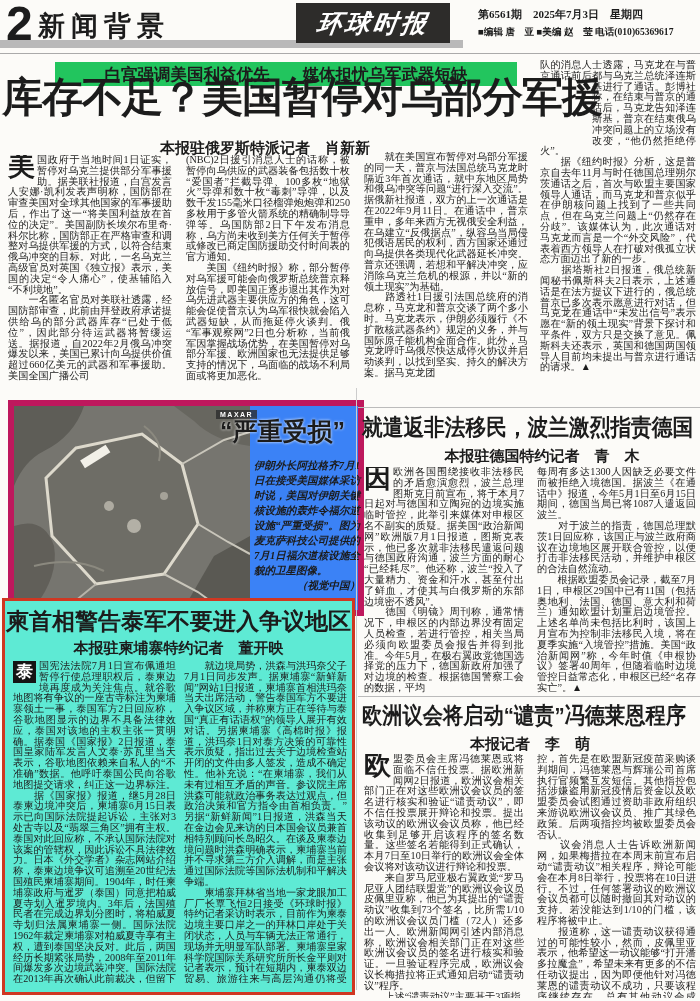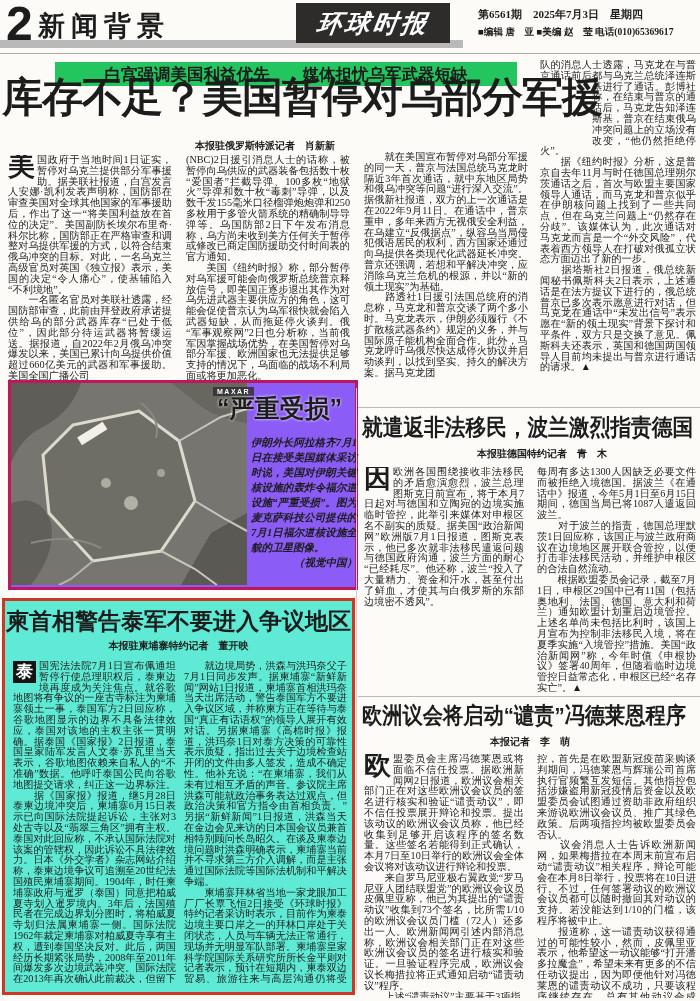--- a/index.html
+++ b/index.html
@@ -22,39 +22,39 @@
   
   .hrule{position:absolute;height:1px;background:#bbb;}
   .vrule{position:absolute;width:1px;background:#ccc;}
   
   .kicker{position:absolute;left:55px;top:62px;width:462px;height:24px;background:#22c55e;
           font-family:"Liberation Sans",sans-serif;font-weight:900;font-size:16.5px;
           line-height:24px;text-align:center;}
   .lead-headline{position:absolute;left:2px;top:72px;width:596px;white-space:nowrap;
           font-family:"Liberation Sans",sans-serif;font-weight:900;font-size:41px;
           line-height:50px;letter-spacing:-1px;}
-  .byline{font-weight:bold;font-size:10px;text-align:center;}
+  .byline{font-weight:bold;font-size:15px;text-align:center;}
   .lead-byline{position:absolute;left:0;top:139px;width:530px;}
   .bodycol{position:absolute;text-align:justify;font-size:10.2px;line-height:10.8px;
           overflow:hidden;}
   .bodycol p{margin:0;}
   .c1{left:8px;top:155px;width:164px;height:228px;}
   .c2{left:186px;top:155px;width:164px;height:228px;}
   .c3{left:364px;top:152px;width:164px;height:260px;}
   .c4{left:540px;top:60px;width:156px;height:334px;}
   .notch{float:left;width:52px;height:76px;
          shape-outside:polygon(0 26px,100% 26px,100% 100%,0 100%);}
   .dropcap{float:left;font-family:"Liberation Sans",sans-serif;font-weight:900;
            font-size:27px;line-height:23px;margin:0 2px 0 0;}
   .dropcap-rev{float:left;width:23px;height:22px;background:#141414;color:#fff;
            font-family:"Liberation Sans",sans-serif;font-weight:900;font-size:17px;
            line-height:22px;text-align:center;margin:0 3px 1px 0;}
   
-  .photo-block{position:absolute;left:8px;top:380px;width:344px;height:204px;
-           border:3px solid #be185d;background:#8b5cf6;}
+  .photo-block{position:absolute;left:8px;top:400px;width:344px;height:204px;
+           border:6px solid #be185d;background:#3b82f6;}
   .sat{position:absolute;left:0;top:0;width:236px;height:202px;}
   .maxar{position:absolute;left:202px;top:4px;background:rgba(45,45,45,.8);color:#fff;
            font-family:"Liberation Sans",sans-serif;font-weight:bold;font-size:7px;
            letter-spacing:1.5px;padding:1px 4px;}
   .photo-title{position:absolute;left:206px;top:10px;width:140px;
            font-family:"Liberation Sans",sans-serif;font-weight:900;font-size:25px;
            line-height:30px;white-space:nowrap;text-shadow:0 0 3px #fff;}
   .photo-caption{position:absolute;left:240px;top:52px;width:106px;text-align:justify;
            font-style:italic;font-size:10.5px;line-height:15px;font-weight:bold;}
   .photo-credit{text-align:right;font-style:italic;font-size:10.5px;font-weight:bold;}
@@ -162,20 +162,21 @@
     <div class="bodycol camc2">
       <p>　　就边境局势，洪森与洪玛奈父子7月1日同步发声。据柬埔寨“新鲜新闻”网站1日报道，柬埔寨首相洪玛奈当天出席活动，警告泰国军方不要进入争议区域，并称柬方正在等待与泰国“真正有话语权”的领导人展开有效对话。另据柬埔寨《高棉时报》报道，洪玛奈1日对泰方决策的可靠性表示质疑，指出过去关于边境检查站开闭的文件由多人签发，造成不确定性。他补充说：“在柬埔寨，我们从未有过相互矛盾的声音。参议院主席洪森可能就政治事务表达过观点，但政治决策和官方指令由首相负责。”另据“新鲜新闻”1日报道，洪森当天在金边会见来访的日本国会议员兼首相特别顾问长岛昭久。在谈及柬泰边境问题时洪森明确表示，柬埔寨当前并不寻求第三方介入调解，而是主张通过国际法院等国际法机制和平解决争端。</p>
       <p>　　柬埔寨拜林省当地一家龙眼加工厂厂长覃飞恒2日接受《环球时报》特约记者采访时表示，目前作为柬泰边境主要口岸之一的拜林口岸处于关闭状态，人员与车辆无法正常通行，现场并无明显军队部署。柬埔寨皇家科学院国际关系研究所所长金平则对记者表示，预计在短期内，柬泰双边贸易、旅游往来与高层沟通仍将受阻。▲</p>
     </div>
   </div>
 
   <div class="art-headline pol-headline">就遣返非法移民，波兰激烈指责德国</div>
   <div class="byline pol-byline">本报驻德国特约记者　青　木</div>
   <div class="bodycol polc1">
     <p><span class="dropcap">因</span><span>欧洲各国围绕接收非法移民的矛盾愈演愈烈，波兰总理图斯克日前宣布，将于本月7日起对与德国和立陶宛的边境实施临时管控，此举引来媒体对申根区名不副实的质疑。据美国“政治新闻网”欧洲版7月1日报道，图斯克表示，他已多次就非法移民遣返问题与德国政府沟通，波兰方面的耐心“已经耗尽”。他还称，波兰“投入了大量精力、资金和汗水，甚至付出了鲜血，才使其与白俄罗斯的东部边境密不透风”。</span></p>
+    <p>　　德国《明镜》周刊称，通常情况下，申根区的内部边界没有固定人员检查，若进行管控，相关当局必须向欧盟委员会报告并得到批准。今年5月，在极右翼政党德国选择党的压力下，德国新政府加强了对边境的检查。根据德国警察工会的数据，平均</p>
   </div>
   <div class="bodycol polc2">
     <p>每周有多达1300人因缺乏必要文件而被拒绝入境德国。据波兰《在通话中》报道，今年5月1日至6月15日期间，德国当局已将1087人遣返回波兰。</p>
     <p>　　对于波兰的指责，德国总理默茨1日回应称，该国正与波兰政府商议在边境地区展开联合管控，以便打击非法移民活动，并维护申根区的合法自然流动。</p>
     <p>　　根据欧盟委员会记录，截至7月1日，申根区29国中已有11国（包括奥地利、法国、德国、意大利和荷兰）通知欧盟计划重启边境管控。上述名单尚未包括比利时，该国上月宣布为控制非法移民入境，将在夏季实施“入境管控”措施。美国“政治新闻网”称，今年时值《申根协议》签署40周年，但随着临时边境管控日益常态化，申根区已经“名存实亡”。▲</p>
   </div>
 
   <div class="art-headline eu-headline">欧洲议会将启动“谴责”冯德莱恩程序</div>
   <div class="byline eu-byline">本报记者　李　萌</div>
   <div class="bodycol euc1">

